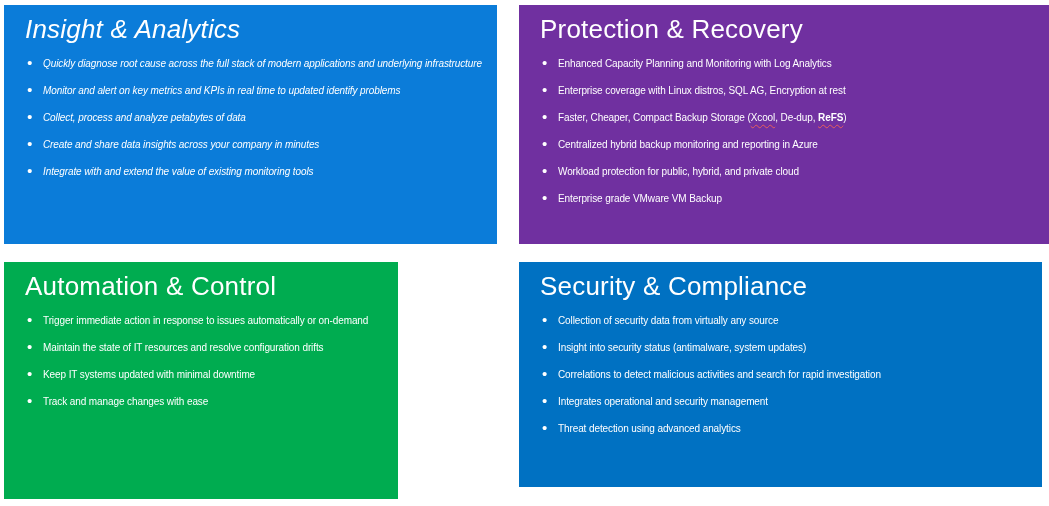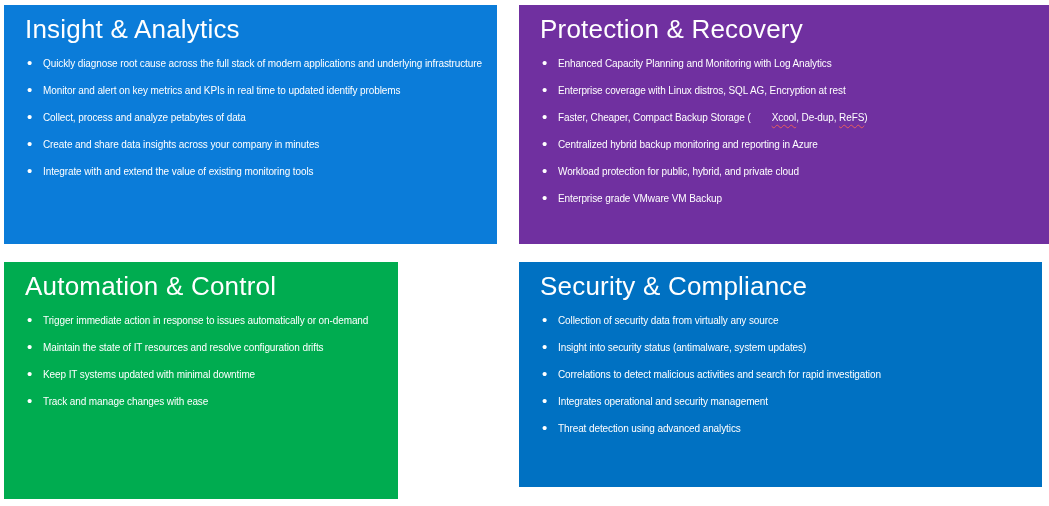--- a/index.html
+++ b/index.html
@@ -58,37 +58,37 @@
     text-decoration-style: wavy;
     text-decoration-thickness: 1px;
     text-underline-offset: 3px;
   }
 </style>
 </head>
 <body>
 
 <div class="slide">
 
-  <section class="panel panel-tl" style="background: rgb(11, 124, 217);">
+  <section class="panel panel-tl" style="background: rgb(11, 124, 217); font-style: italic;">
     <h2>Insight &amp; Analytics</h2>
     <ul class="bullets">
         <li class="bullet"><span>Quickly diagnose root cause across the full stack of modern applications and underlying infrastructure</span></li>
         <li class="bullet"><span>Monitor and alert on key metrics and KPIs in real time to updated identify problems</span></li>
         <li class="bullet"><span>Collect, process and analyze petabytes of data</span></li>
         <li class="bullet"><span>Create and share data insights across your company in minutes</span></li>
         <li class="bullet"><span>Integrate with and extend the value of existing monitoring tools</span></li>
       </ul>
   </section>
 
   <section class="panel panel-tr" style="background: rgb(112, 48, 160);">
     <h2>Protection &amp; Recovery</h2>
     <ul class="bullets">
         <li class="bullet"><span>Enhanced Capacity Planning and Monitoring with Log Analytics</span></li>
         <li class="bullet"><span>Enterprise coverage with Linux distros, SQL AG, Encryption at rest</span></li>
-        <li class="bullet"><span>Faster, Cheaper, Compact Backup Storage (</span><span class="squiggle" style="text-decoration-color: rgb(232, 93, 93); margin-left: 21px;">Xcool</span><span>, De-dup, </span><span class="squiggle" style="text-decoration-color: rgb(232, 93, 93);">ReFS</span><span>)</span></li>
+        <li class="bullet"><span>Faster, Cheaper, Compact Backup Storage (</span><span class="squiggle" style="text-decoration-color: rgb(232, 93, 93);">Xcool</span><span>, De-dup, </span><span class="squiggle" style="text-decoration-color: rgb(232, 93, 93); font-weight: bold;">ReFS</span><span>)</span></li>
         <li class="bullet"><span>Centralized hybrid backup monitoring and reporting in Azure</span></li>
         <li class="bullet"><span>Workload protection for public, hybrid, and private cloud</span></li>
         <li class="bullet"><span>Enterprise grade VMware VM Backup</span></li>
       </ul>
   </section>
 
   <section class="panel panel-bl" style="background: rgb(0, 172, 80);">
     <h2>Automation &amp; Control</h2>
     <ul class="bullets">
         <li class="bullet"><span>Trigger immediate action in response to issues automatically or on-demand</span></li>

